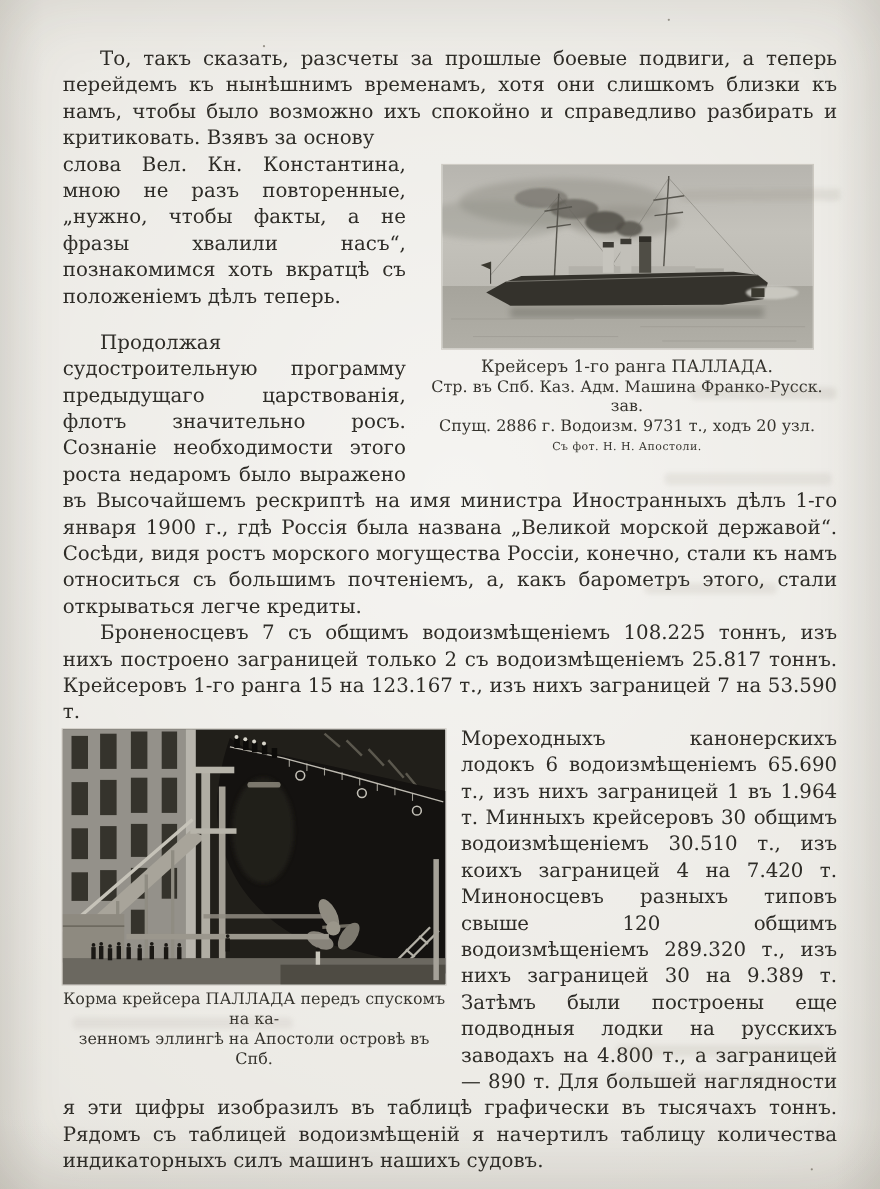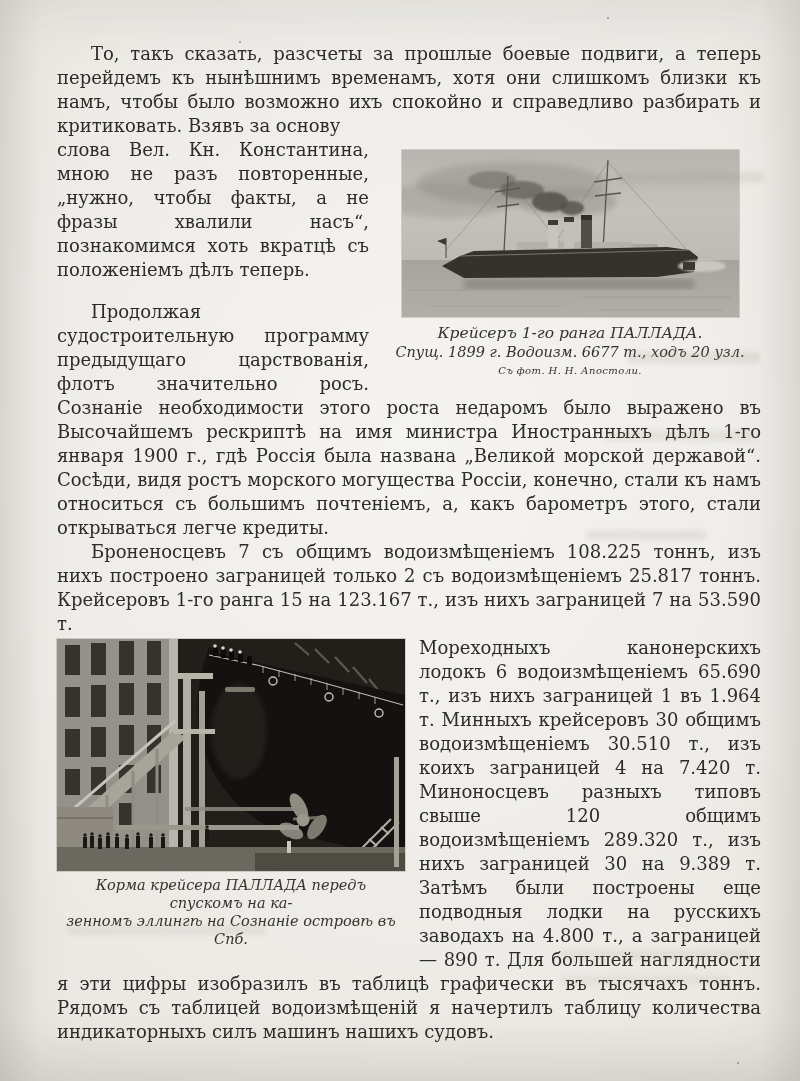--- a/index.html
+++ b/index.html
@@ -20,21 +20,21 @@
   .content{
     position:absolute; left:57px; top:42px; width:704px;
     font-size:18px; line-height:24px; text-align:justify;
     hyphens:auto; -webkit-hyphens:auto;
   }
   .page-number{
     text-align:center; text-indent:0; font-size:18px; line-height:22px;
     letter-spacing:2px; margin:0 0 14px 0; color:#35332d;
   }
   p.para{ margin:0; text-indent:34px; }
-  figure{ margin:0; text-indent:0;font-style:italic; }
+  figure{ margin:0; text-indent:0; }
   .fig-right{
     float:right; width:382px; margin:12px 0 8px 10px;
   }
   .fig-left{
     float:left; width:348px; margin:3px 14px 6px 0;
   }
   .photo{ display:block; margin:0 auto; box-shadow:0 0 0 1px rgba(90,82,66,0.22); }
   figcaption{ text-align:center; text-indent:0; color:#35332d; }
   .cap-title{ font-size:15.5px; line-height:19px; margin-top:7px; }
   .cap-line{ font-size:14.5px; line-height:18px; }
@@ -132,21 +132,22 @@
           </g>
           <g stroke="#96948c" stroke-width="0.8" opacity="0.6">
             <line x1="8" y1="140" x2="120" y2="140"></line>
             <line x1="180" y1="147" x2="330" y2="147"></line>
             <line x1="28" y1="156" x2="160" y2="156"></line>
             <line x1="200" y1="160" x2="322" y2="160"></line>
           </g>
         </svg>
         <figcaption>
           <div class="cap-title">Крейсеръ 1-го ранга ПАЛЛАДА.</div>
-          <div class="cap-line">Спущ. 1899 г. Водоизм. 6677 т., ходъ 20 узл.</div>
+          <div class="cap-line">Стр. въ Спб. Каз. Адм. Машина Франко-Русск. зав.</div>
+          <div class="cap-line">Спущ. 2886 г. Водоизм. 9731 т., ходъ 20 узл.</div>
           <div class="cap-credit">Съ фот. Н. Н. Апостоли.</div>
         </figcaption>
       </figure>
       <span>слова Вел. Кн. Константина, мною не разъ повторенные, „нужно, чтобы факты, а не фразы хвалили насъ“, познакомимся хоть вкратцѣ съ положеніемъ дѣлъ теперь.</span><p></p>
 
     <p class="para">Продолжая судостроительную программу предыдущаго царствованія, флотъ значительно росъ. Сознаніе необходимости этого роста недаромъ было выражено въ Высочайшемъ рескриптѣ на имя министра Иностранныхъ дѣлъ 1-го января 1900 г., гдѣ Россія была названа „Великой морской державой“. Сосѣди, видя ростъ морского могущества Россіи, конечно, стали къ намъ относиться съ большимъ почтеніемъ, а, какъ барометръ этого, стали открываться легче кредиты.</p>
 
 
     <p class="para"><span>Броненосцевъ 7 съ общимъ водоизмѣщеніемъ 108.225 тоннъ, изъ нихъ построено заграницей только 2 съ водоизмѣщеніемъ 25.817 тоннъ. Крейсеровъ 1-го ранга 15 на 123.167 т., изъ нихъ заграницей 7 на 53.590 т.</span>
       </p><figure class="fig-left">
@@ -270,21 +271,21 @@
             <circle cx="106" cy="196" r="1.7"></circle>
             <rect x="148" y="190" width="4" height="12"></rect>
             <circle cx="150" cy="188" r="1.7"></circle>
             <rect x="230" y="202" width="4" height="12" fill="#c9c6bc"></rect>
             <circle cx="232" cy="200" r="1.7"></circle>
           </g>
           <rect x="337" y="118" width="5" height="110" fill="#a5a198"></rect>
         </svg>
         <figcaption>
           <div class="cap2-line">Корма крейсера ПАЛЛАДА передъ спускомъ на ка-</div>
-          <div class="cap2-line">зенномъ эллингѣ на Сознаніе островѣ въ Спб.</div>
+          <div class="cap2-line">зенномъ эллингѣ на Апостоли островѣ въ Спб.</div>
         </figcaption>
       </figure>
       <span>Мореходныхъ канонерскихъ лодокъ 6 водоизмѣщеніемъ 65.690 т., изъ нихъ заграницей 1 въ 1.964 т. Минныхъ крейсеровъ 30 общимъ водоизмѣщеніемъ 30.510 т., изъ коихъ заграницей 4 на 7.420 т. Миноносцевъ разныхъ типовъ свыше 120 общимъ водоизмѣщеніемъ 289.320 т., изъ нихъ заграницей 30 на 9.389 т. Затѣмъ были построены еще подводныя лодки на русскихъ заводахъ на 4.800 т., а заграницей — 890 т. Для большей наглядности я эти цифры изобразилъ въ таблицѣ графически въ тысячахъ тоннъ. Рядомъ съ таблицей водоизмѣщеній я начертилъ таблицу количества индикаторныхъ силъ машинъ нашихъ судовъ.</span><p></p>
 
     
 
   </div>
 
   <div class="artifact a1"></div>
   <div class="artifact a2"></div>

